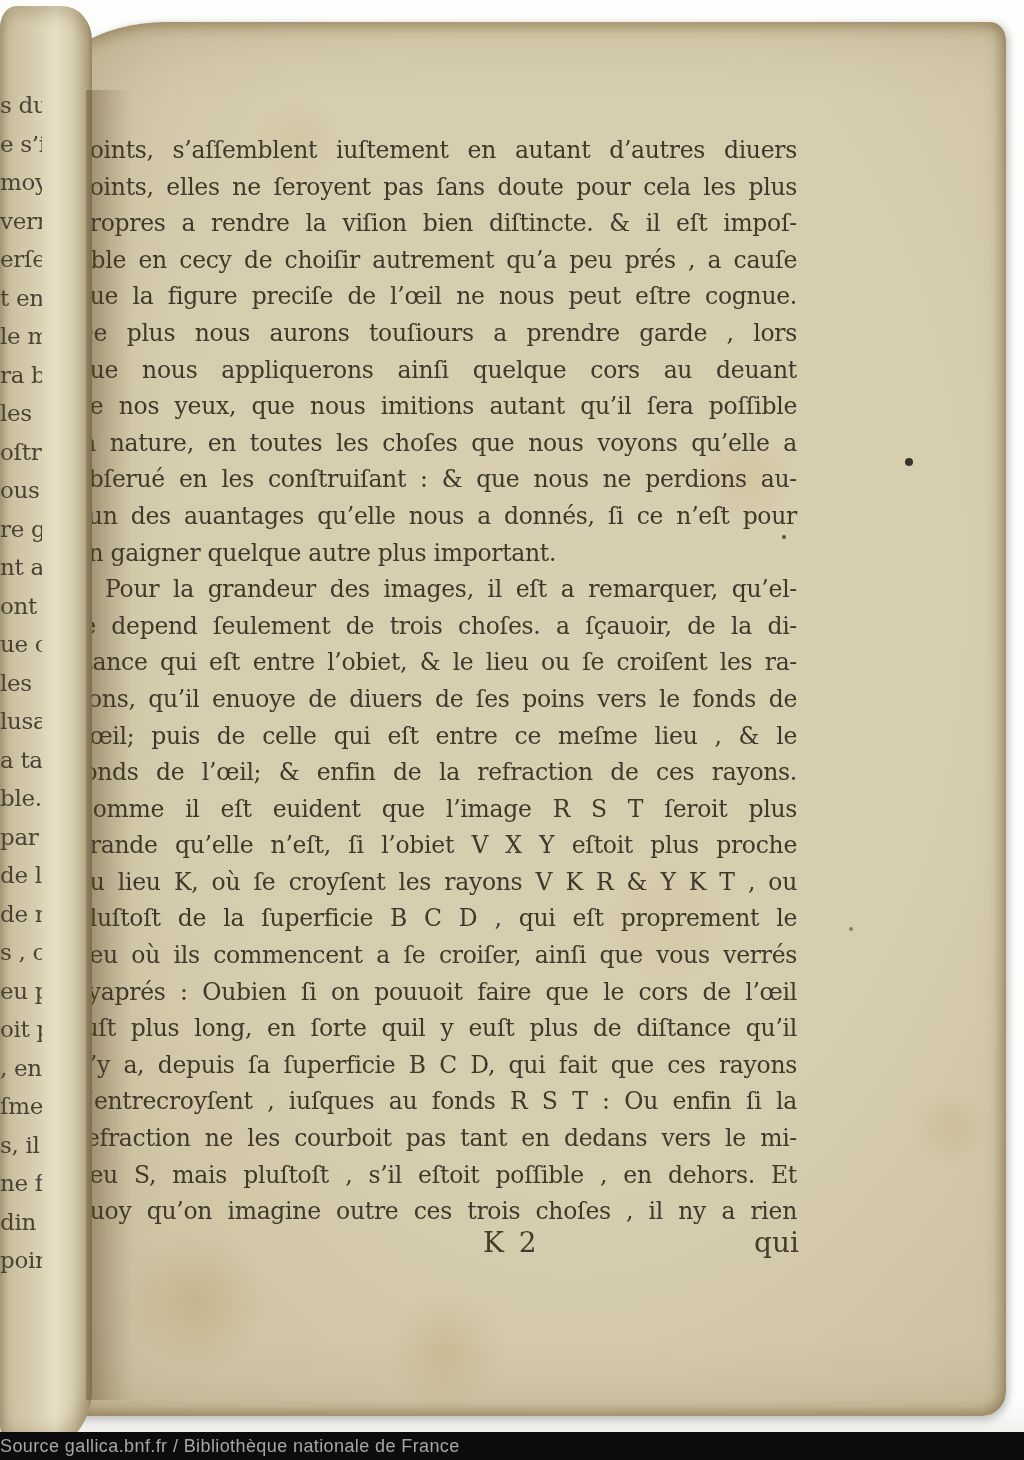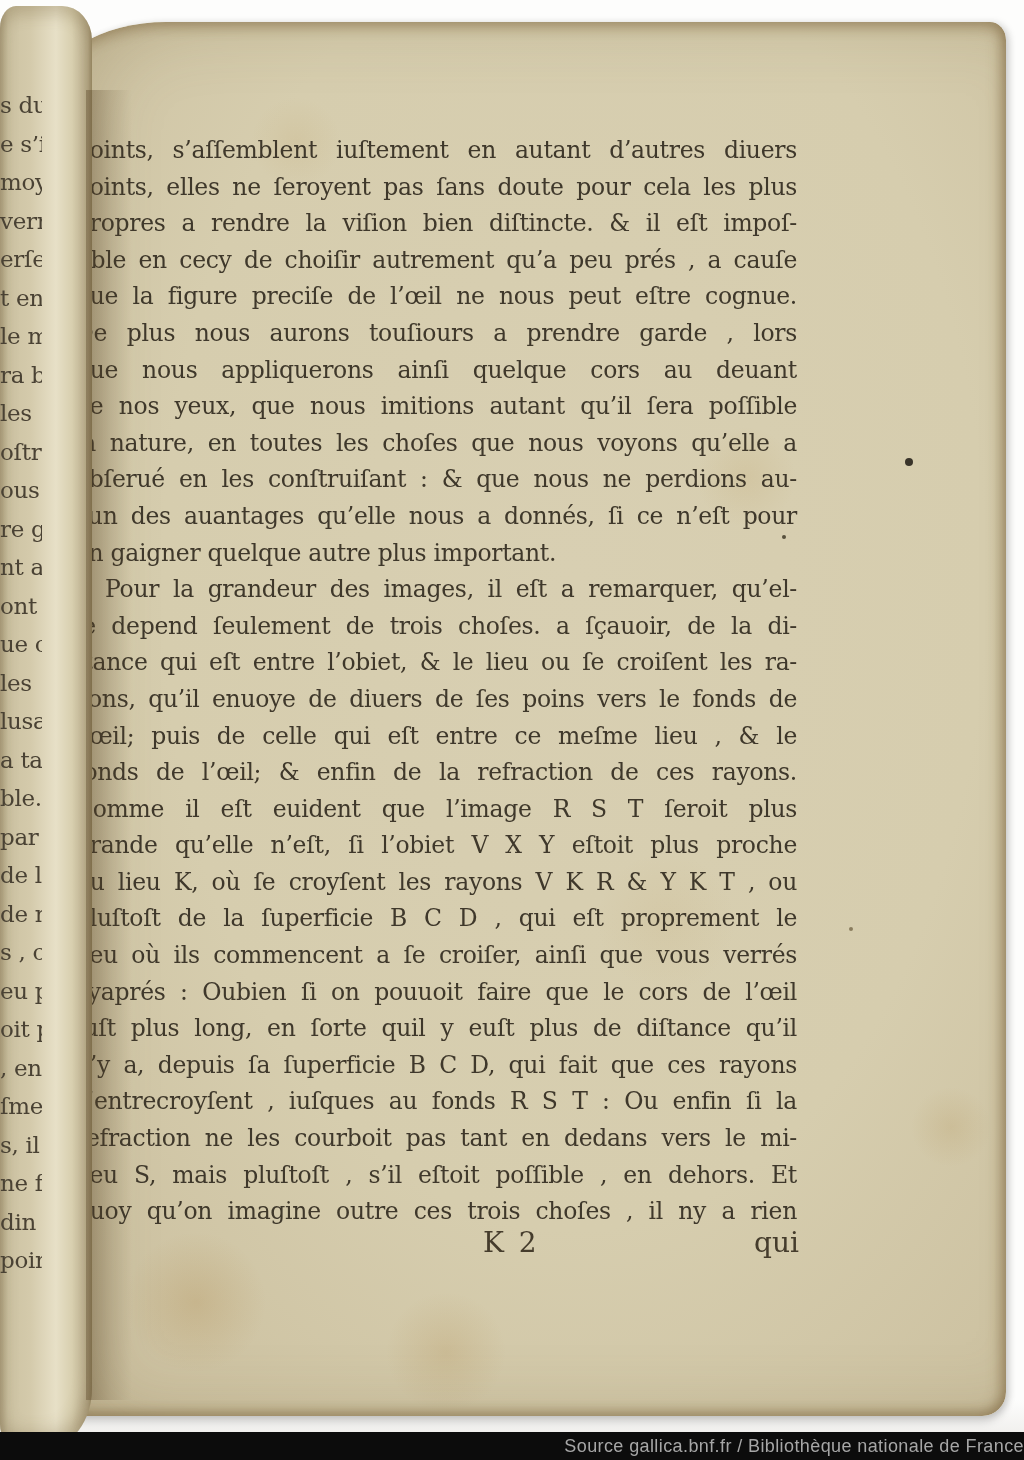--- a/index.html
+++ b/index.html
@@ -76,21 +76,21 @@
   .speck-1{left:859px;top:436px;width:8px;height:8px;background:#39342a;}
   .speck-2{left:736px;top:513px;width:4px;height:4px;background:#57503d;}
   .speck-3{left:803px;top:905px;width:4px;height:4px;background:#8a7c5e;}
 
   
   .footer-bar{
     position:absolute;left:0;right:0;bottom:0;height:28px;z-index:10;
     background:var(--footer_bg,#0c0c0c);
   }
   .footer-text{
-    display:block;text-align:right;padding-right:0;line-height:28px;
+    display:block;padding-right:15px;line-height:28px;
     font-family:"Liberation Sans",sans-serif;font-weight:300;font-size:18px;
     letter-spacing:.4px;color:var(--footer_text,#a6a6a6);
   }
 </style>
 </head>
 <body>
 
 <div class="photo">
 
   <div class="facing-strip">

